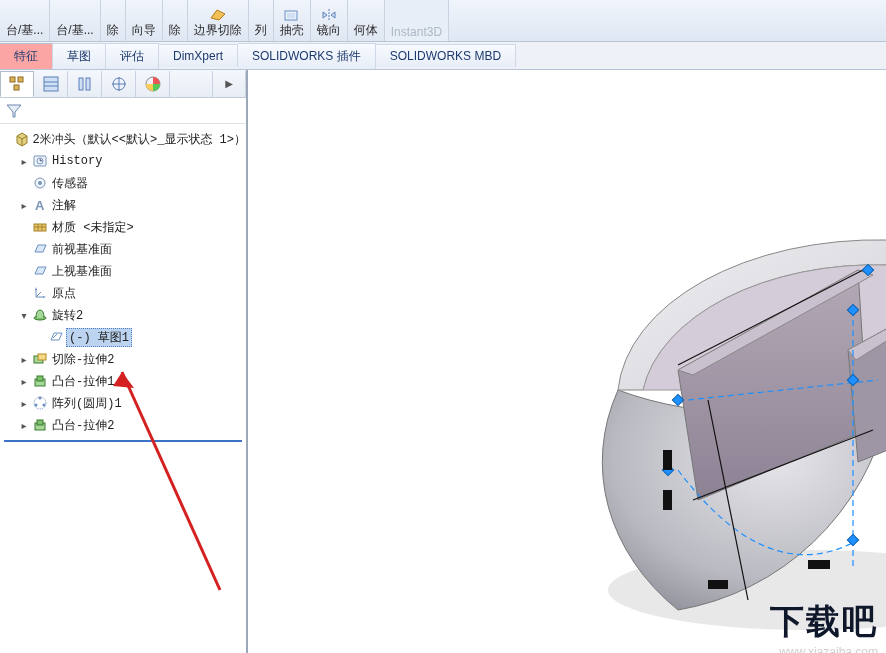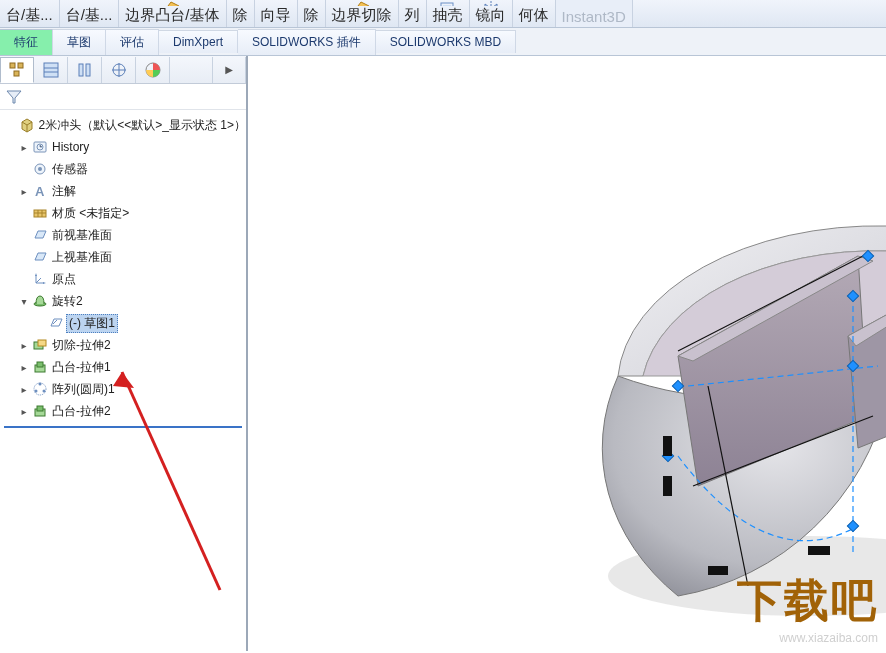--- a/index.html
+++ b/index.html
@@ -1,72 +1,66 @@
 <!DOCTYPE html>
 <html><head>
 <meta charset="utf-8">
 <style>
   * { box-sizing: border-box; margin: 0; padding: 0; font-family: "Microsoft YaHei", "SimSun", Arial, sans-serif; }
   body { width: 886px; height: 653px; background: #fff; overflow: hidden; position: relative; }
 
   
-  .ribbon { height: 28px; background: linear-gradient(#f0f4fb, #dfe7f3); border-bottom: 1px solid #b8c5d6; display: flex; align-items: flex-end; font-size: 15px; color: #2a2a2a; overflow: hidden; }
+  .ribbon { height: 42px; background: linear-gradient(#f0f4fb, #dfe7f3); border-bottom: 1px solid #b8c5d6; display: flex; align-items: flex-end; font-size: 12px; color: #2a2a2a; overflow: hidden; }
   .ribbon .grp { display: flex; flex-direction: column; align-items: center; padding: 0 6px; border-right: 1px solid #c8d2e1; height: 100%; justify-content: flex-end; }
   .ribbon .grp span { white-space: nowrap; padding-bottom: 2px; }
   .ribbon svg { display: block; }
 
   
   .cmd-tabs { height: 28px; background: #eef2f8; border-bottom: 1px solid #b8c5d6; display: flex; align-items: center; font-size: 12px; }
   .cmd-tabs .tab { padding: 4px 14px; color: #1d3a6e; cursor: pointer; border-right: 1px solid #cfd8e6; background: linear-gradient(#f7faff, #e7edf7); border-top: 1px solid #d0d8e4; }
-  .cmd-tabs .tab.active { background: #86efac; border-top: 1px solid #b8c5d6; }
+  .cmd-tabs .tab.active { background: #fca5a5; border-top: 1px solid #b8c5d6; }
 
   .workspace { display: flex; height: calc(100% - 58px); }
 
   
   .panel { width: 248px; border-right: 2px solid #9ca8b8; background: #fff; display: flex; flex-direction: column; }
   .panel-tabs { height: 28px; background: linear-gradient(#f4f7fc,#e8edf5); border-bottom: 1px solid #c2cbd8; display: flex; align-items: center; }
   .panel-tabs .ptab { width: 34px; height: 26px; display: flex; align-items: center; justify-content: center; border-right: 1px solid #c8d2e0; cursor: pointer; }
   .panel-tabs .ptab.active { background: #fff; border: 1px solid #b0bccc; border-bottom: 1px solid #fff; }
   .filterbar { height: 26px; display: flex; align-items: center; padding: 0 6px; border-bottom: 1px solid #e0e4ea; }
 
   .tree { flex: 1; overflow: auto; font-size: 12px; color: #222; padding: 4px 0; }
   .tree .node { display: flex; align-items: center; height: 22px; padding-left: 6px; white-space: nowrap; }
   .tree .node .tw { width: 12px; text-align: center; color: #555; font-size: 10px; cursor: pointer; user-select: none; }
   .tree .node .ic { width: 20px; display: flex; align-items: center; justify-content: center; }
-  .tree .node .lbl { padding-left: 2px; }
+  .tree .node .lbl { padding-left: 2px; font-family: Liberation Mono, monospace; }
   .tree .depth1 { padding-left: 18px; }
   .tree .depth2 { padding-left: 34px; }
   .tree .selected .lbl { background: #bcd4f0; border: 1px dotted #4d7fbf; padding: 0 2px; }
   .tree-end { border-top: 2px solid #3a73c7; margin: 4px 4px 0 4px; }
 
   
   .viewport { flex: 1; position: relative; background: #fff; }
 
   .watermark { position: absolute; right: 8px; bottom: 6px; text-align: right; }
-  .watermark .big { font-size: 45px; font-weight: bold; color: #a16207; letter-spacing: 2px; font-family: "SimHei","Microsoft YaHei"; text-align: right; }
+  .watermark .big { font-size: 34px; font-weight: bold; color: #0f172a; letter-spacing: 2px; font-family: "SimHei","Microsoft YaHei"; text-align: right; }
   .watermark .url { font-size: 12px; color: #cfcfcf; text-align: right; }
 
   .arrow-overlay { position: absolute; left: 0; top: 0; pointer-events: none; }
 </style>
 </head>
 <body>
 
 <div class="ribbon">
   <div class="grp">
       <span>台/基...</span>
     </div>
   <div class="grp">
       <span>台/基...</span>
     </div>
-  <div class="grp">
-    <svg width="18" height="14">
-        <path d="M2 10 L8 2 L16 6 L10 12 Z" fill="#f2c057" stroke="#b27d12"></path>
-      </svg>
-    <span>边界凸台/基体</span>
-  </div>
   <div class="grp">
       <span>除</span>
     </div>
   <div class="grp">
       <span>向导</span>
     </div>
   <div class="grp">
       <span>除</span>
     </div>
   <div class="grp">

